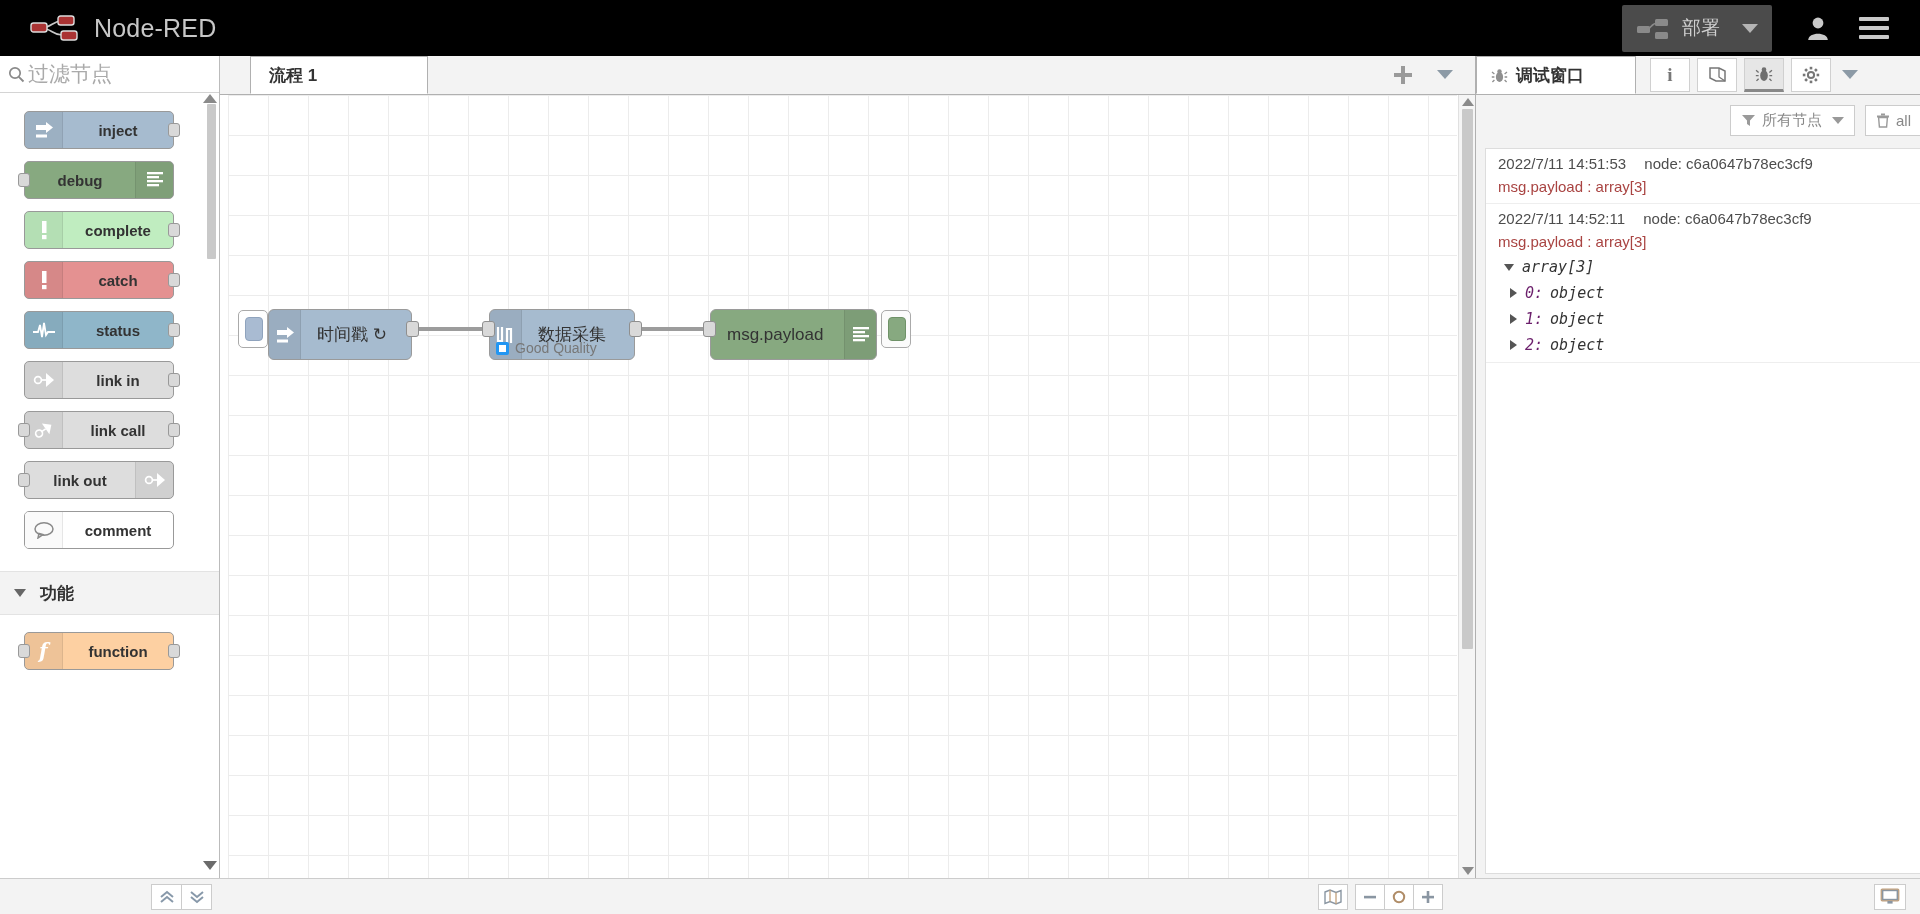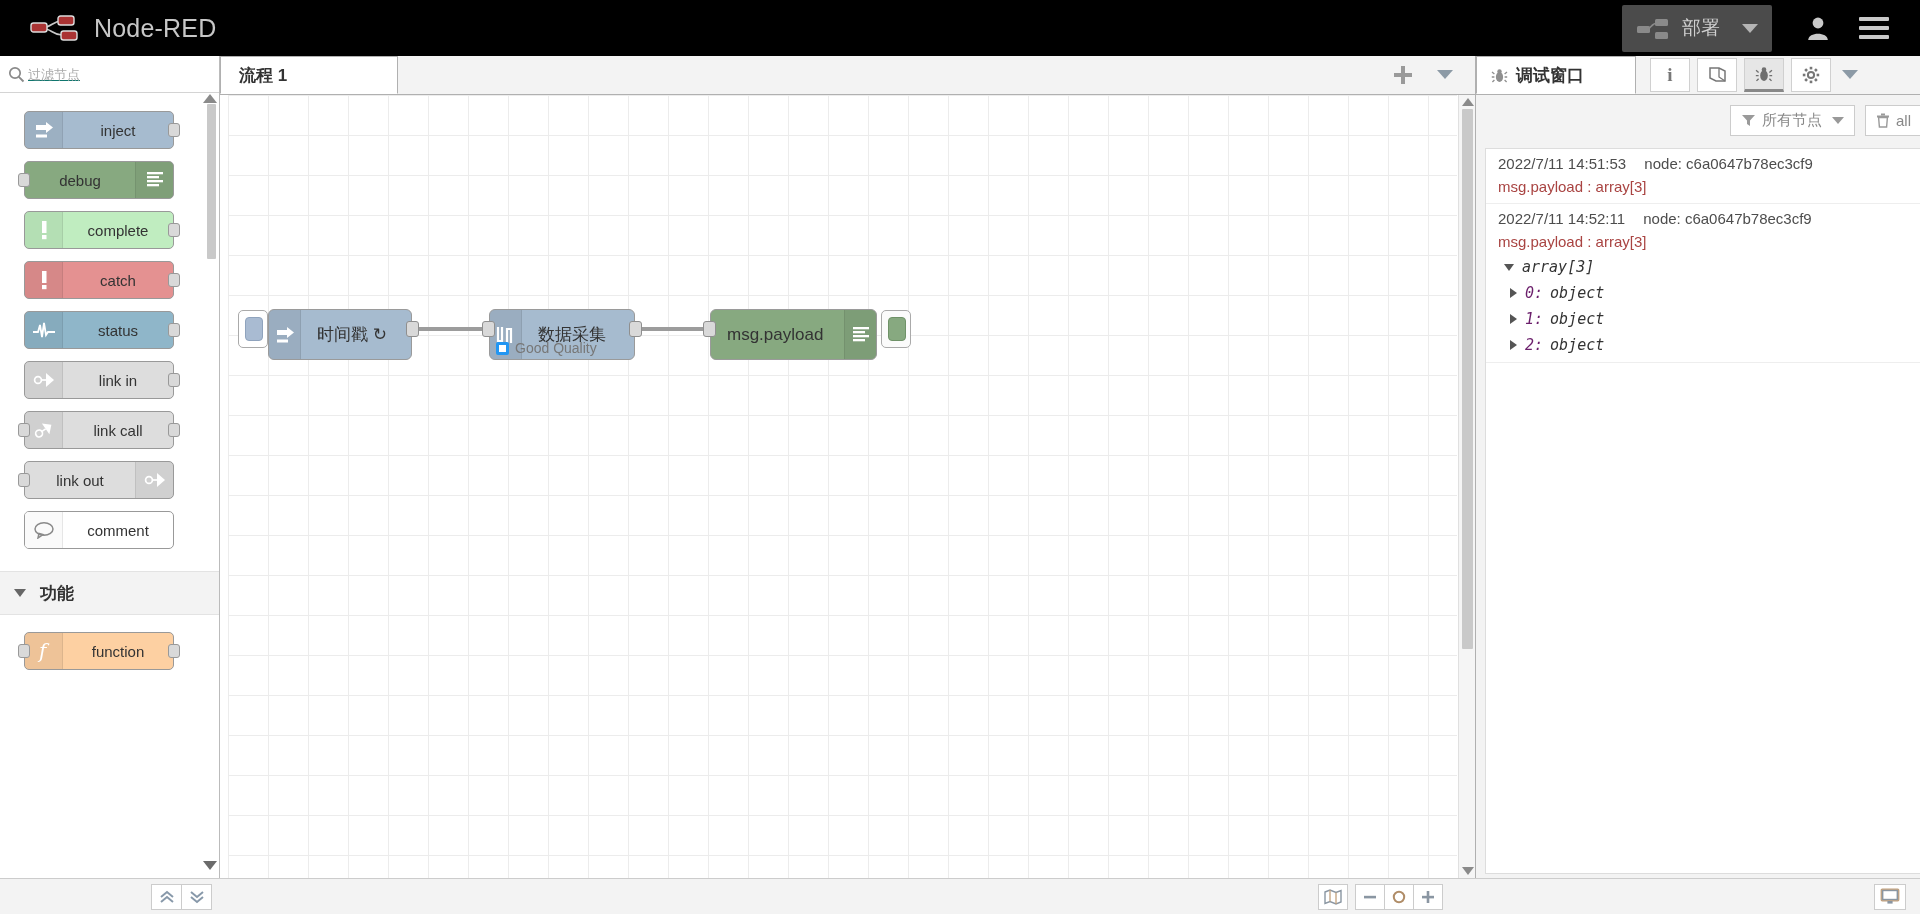--- a/index.html
+++ b/index.html
@@ -44,22 +44,22 @@
   .palette {
     position: absolute; top: 56px; left: 0; width: 220px; height: 858px;
     background: #fff; border-right: 1px solid #bbb;
   }
   .palette-search {
     height: 37px; border-bottom: 1px solid #d4d4d4; display: flex;
     align-items: center; padding: 0 8px; background: #fff;
   }
   .search-glyph { margin-right: 3px; display:flex; }
   .palette-search input {
-    border: none; outline: none; font-size: 13px; color: #0f766e;
-    width: 100%; background: transparent; font-family: "Liberation Sans", sans-serif; text-decoration: underline;
+    border: none; outline: none; font-size: 21px; color: #0f766e;
+    width: 100%; background: transparent; font-family: "Liberation Sans", sans-serif;
   }
   .palette-search input::placeholder { color: #aaa; }
   .palette-body {
     position: absolute; top: 38px; left: 0; right: 0; bottom: 36px;
     overflow: hidden; background: #fff;
   }
   .cat-header {
     height: 44px; background: #f3f3f3; border-top: 1px solid #e3e3e3;
     border-bottom: 1px solid #e3e3e3; display: flex; align-items: center;
     padding-left: 14px; cursor: pointer;
@@ -68,20 +68,21 @@
     width: 0; height: 0; border-left: 6px solid transparent;
     border-right: 6px solid transparent; border-top: 8px solid #666;
     margin-right: 14px;
   }
   .cat-title { font-size: 17px; font-weight: bold; color: #333; }
   .cat-items { padding: 12px 0 10px 0; background: #fff; }
   .pnode {
     position: relative; height: 38px; margin: 5px auto 12px 24px; width: 150px;
     border-radius: 5px; border: 1px solid #999; display: flex; align-items: center;
     cursor: grab;
+    font-weight: bold;
   }
   .pnode .pico {
     width: 38px; height: 100%; display: flex; align-items: center;
     justify-content: center; background: rgba(0,0,0,.06);
     border-right: 1px solid rgba(0,0,0,.08);
     border-radius: 4px 0 0 4px;
   }
   .pnode .pico.right {
     border-right: none; border-left: 1px solid rgba(0,0,0,.08);
     border-radius: 0 4px 4px 0; margin-left: auto;
@@ -116,21 +117,21 @@
   
   .workspace {
     position: absolute; top: 56px; left: 220px; width: 1255px; height: 858px;
     background: #fff;
   }
   .tabbar {
     height: 39px; background: #f3f3f3; border-bottom: 1px solid #b0b0b0;
     display: flex; align-items: flex-end; position: relative;
   }
   .tab {
-    height: 38px; min-width: 178px; background: #fff;
+    margin-left: 30px; height: 38px; min-width: 178px; background: #fff;
     border: 1px solid #b0b0b0; border-bottom: 1px solid #fff;
     display: flex; align-items: center; padding: 15px 18px; cursor: pointer;
   }
   .tab-label { font-size: 17px; color: #333; font-weight: bold; }
   .tab-actions {
     margin-left: auto; display: flex; align-items: center; height: 39px;
     padding-right: 10px;
   }
   .tab-add {
     width: 44px; height: 39px; display: flex; align-items: center;

